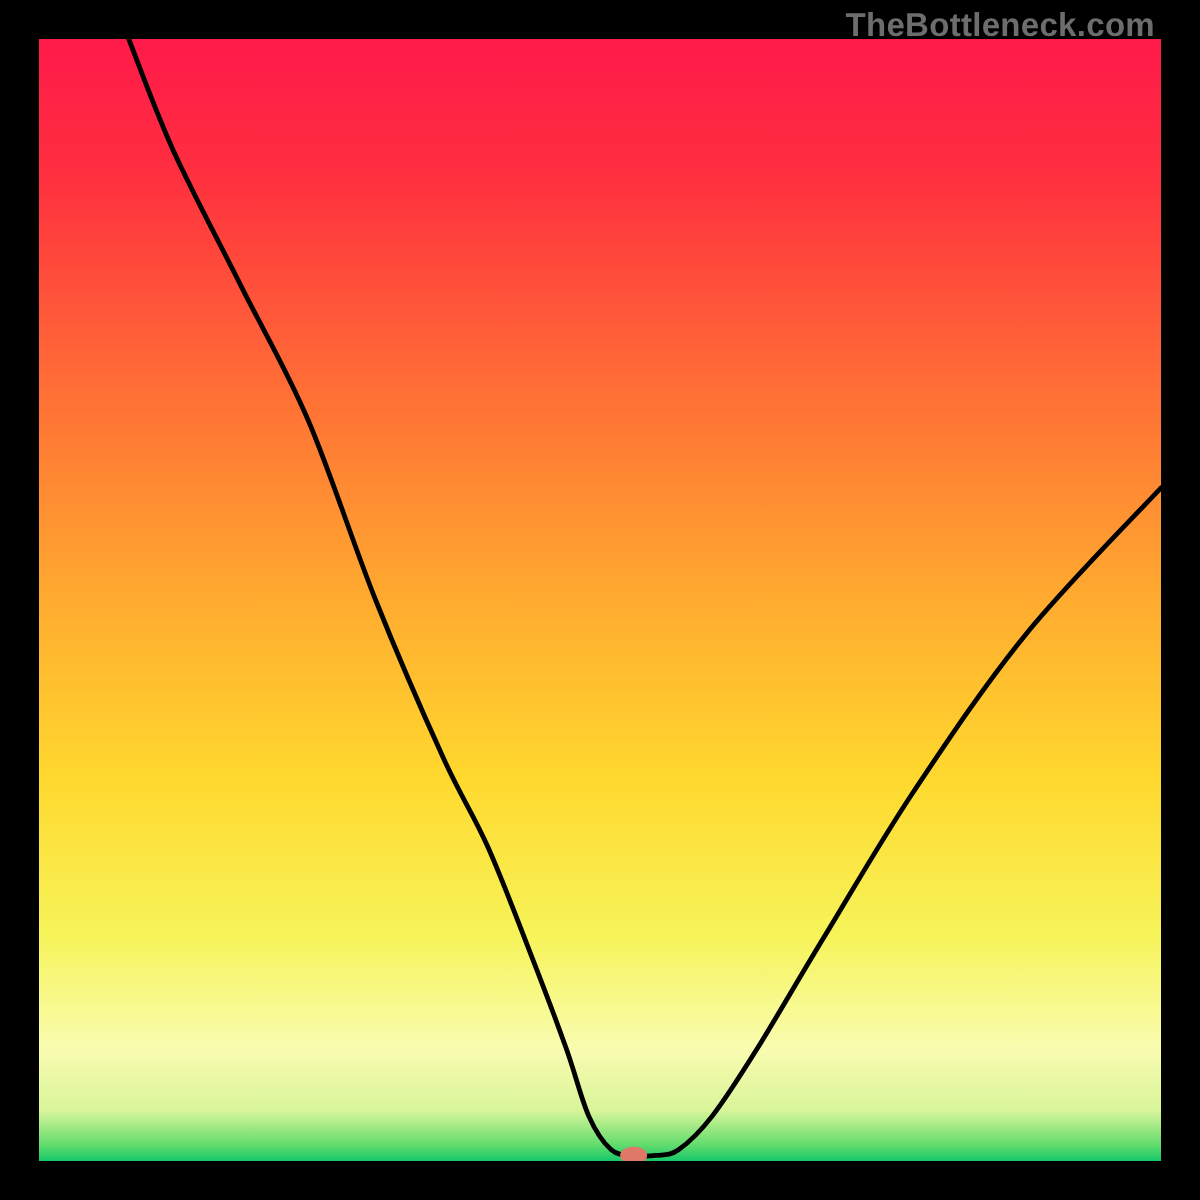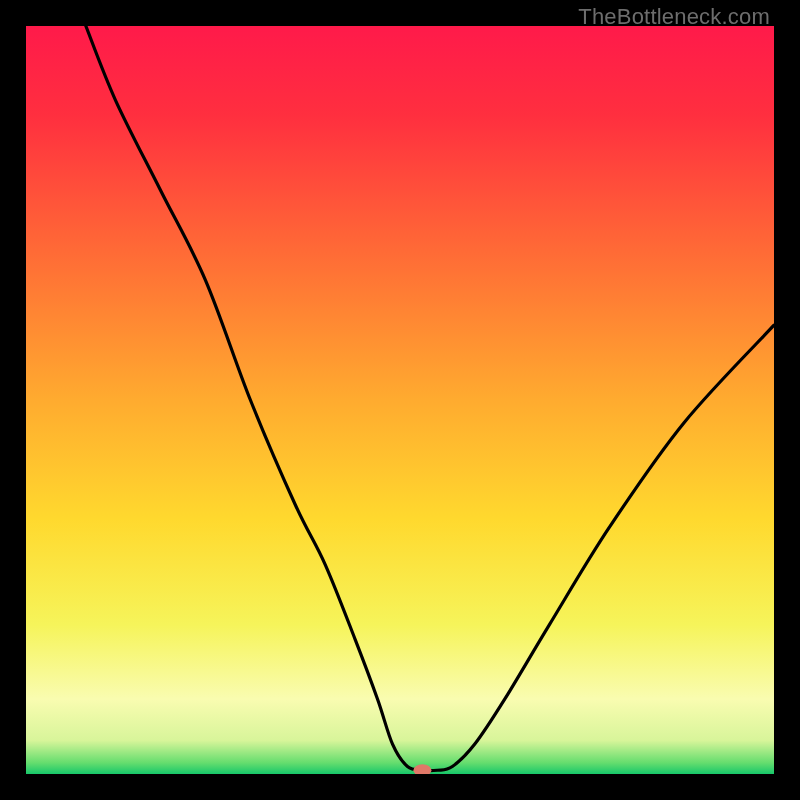--- a/index.html
+++ b/index.html
@@ -26,21 +26,21 @@
     width: 748px;
     height: 748px;
     overflow: hidden;
   }
   .watermark {
     position: absolute;
     top: 4px;
     right: 30px;
     color: #6d6d6d;
     font-size: 22px;
-    font-weight: 400;
+    font-weight: 700;
     letter-spacing: 0.2px;
   }
   svg { display: block; }
 </style>
 </head>
 <body>
 
 <div class="watermark">TheBottleneck.com</div>
 
 <div class="chart-frame">

